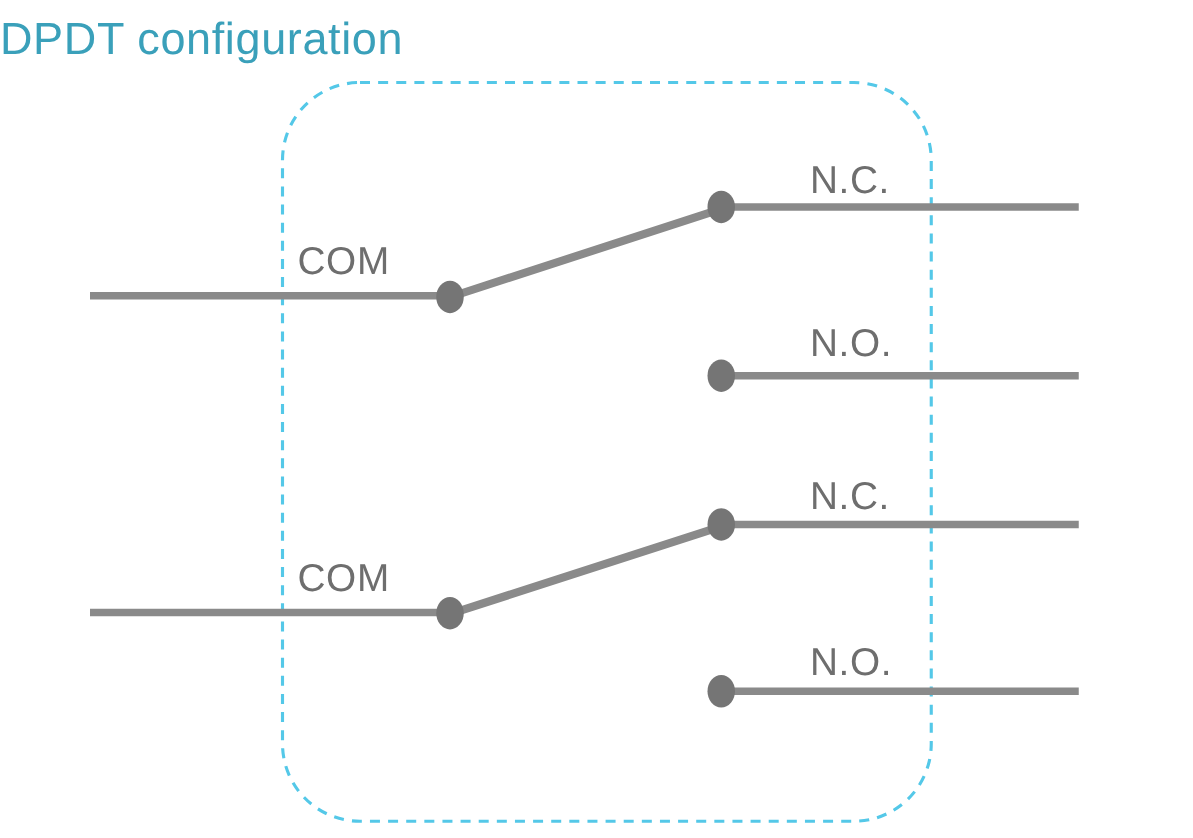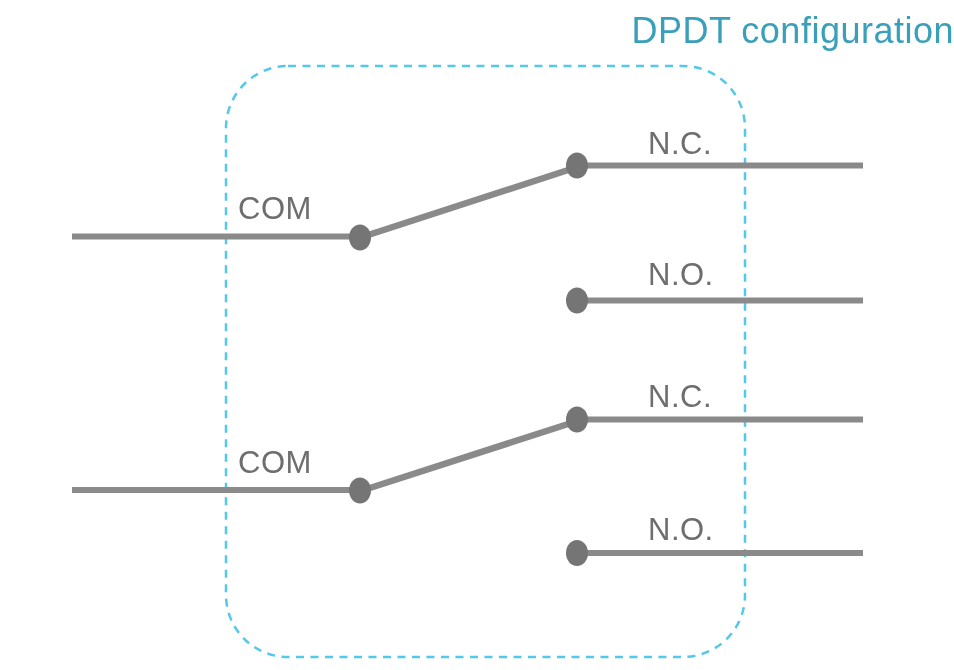--- a/index.html
+++ b/index.html
@@ -13,21 +13,21 @@
     width: 954px;
     height: 670px;
     background: #ffffff;
     overflow: hidden;
   }
   .title {
     position: absolute;
     top: 10px;
     left: 0;
     width: 100%;
-    text-align: right;
+    text-align: left;
     font-size: 36px;
     font-weight: 400;
     letter-spacing: 0.5px;
     color: #3aa0ba;
     user-select: none;
   }
   svg.diagram {
     position: absolute;
     top: 0;
     left: 0;

